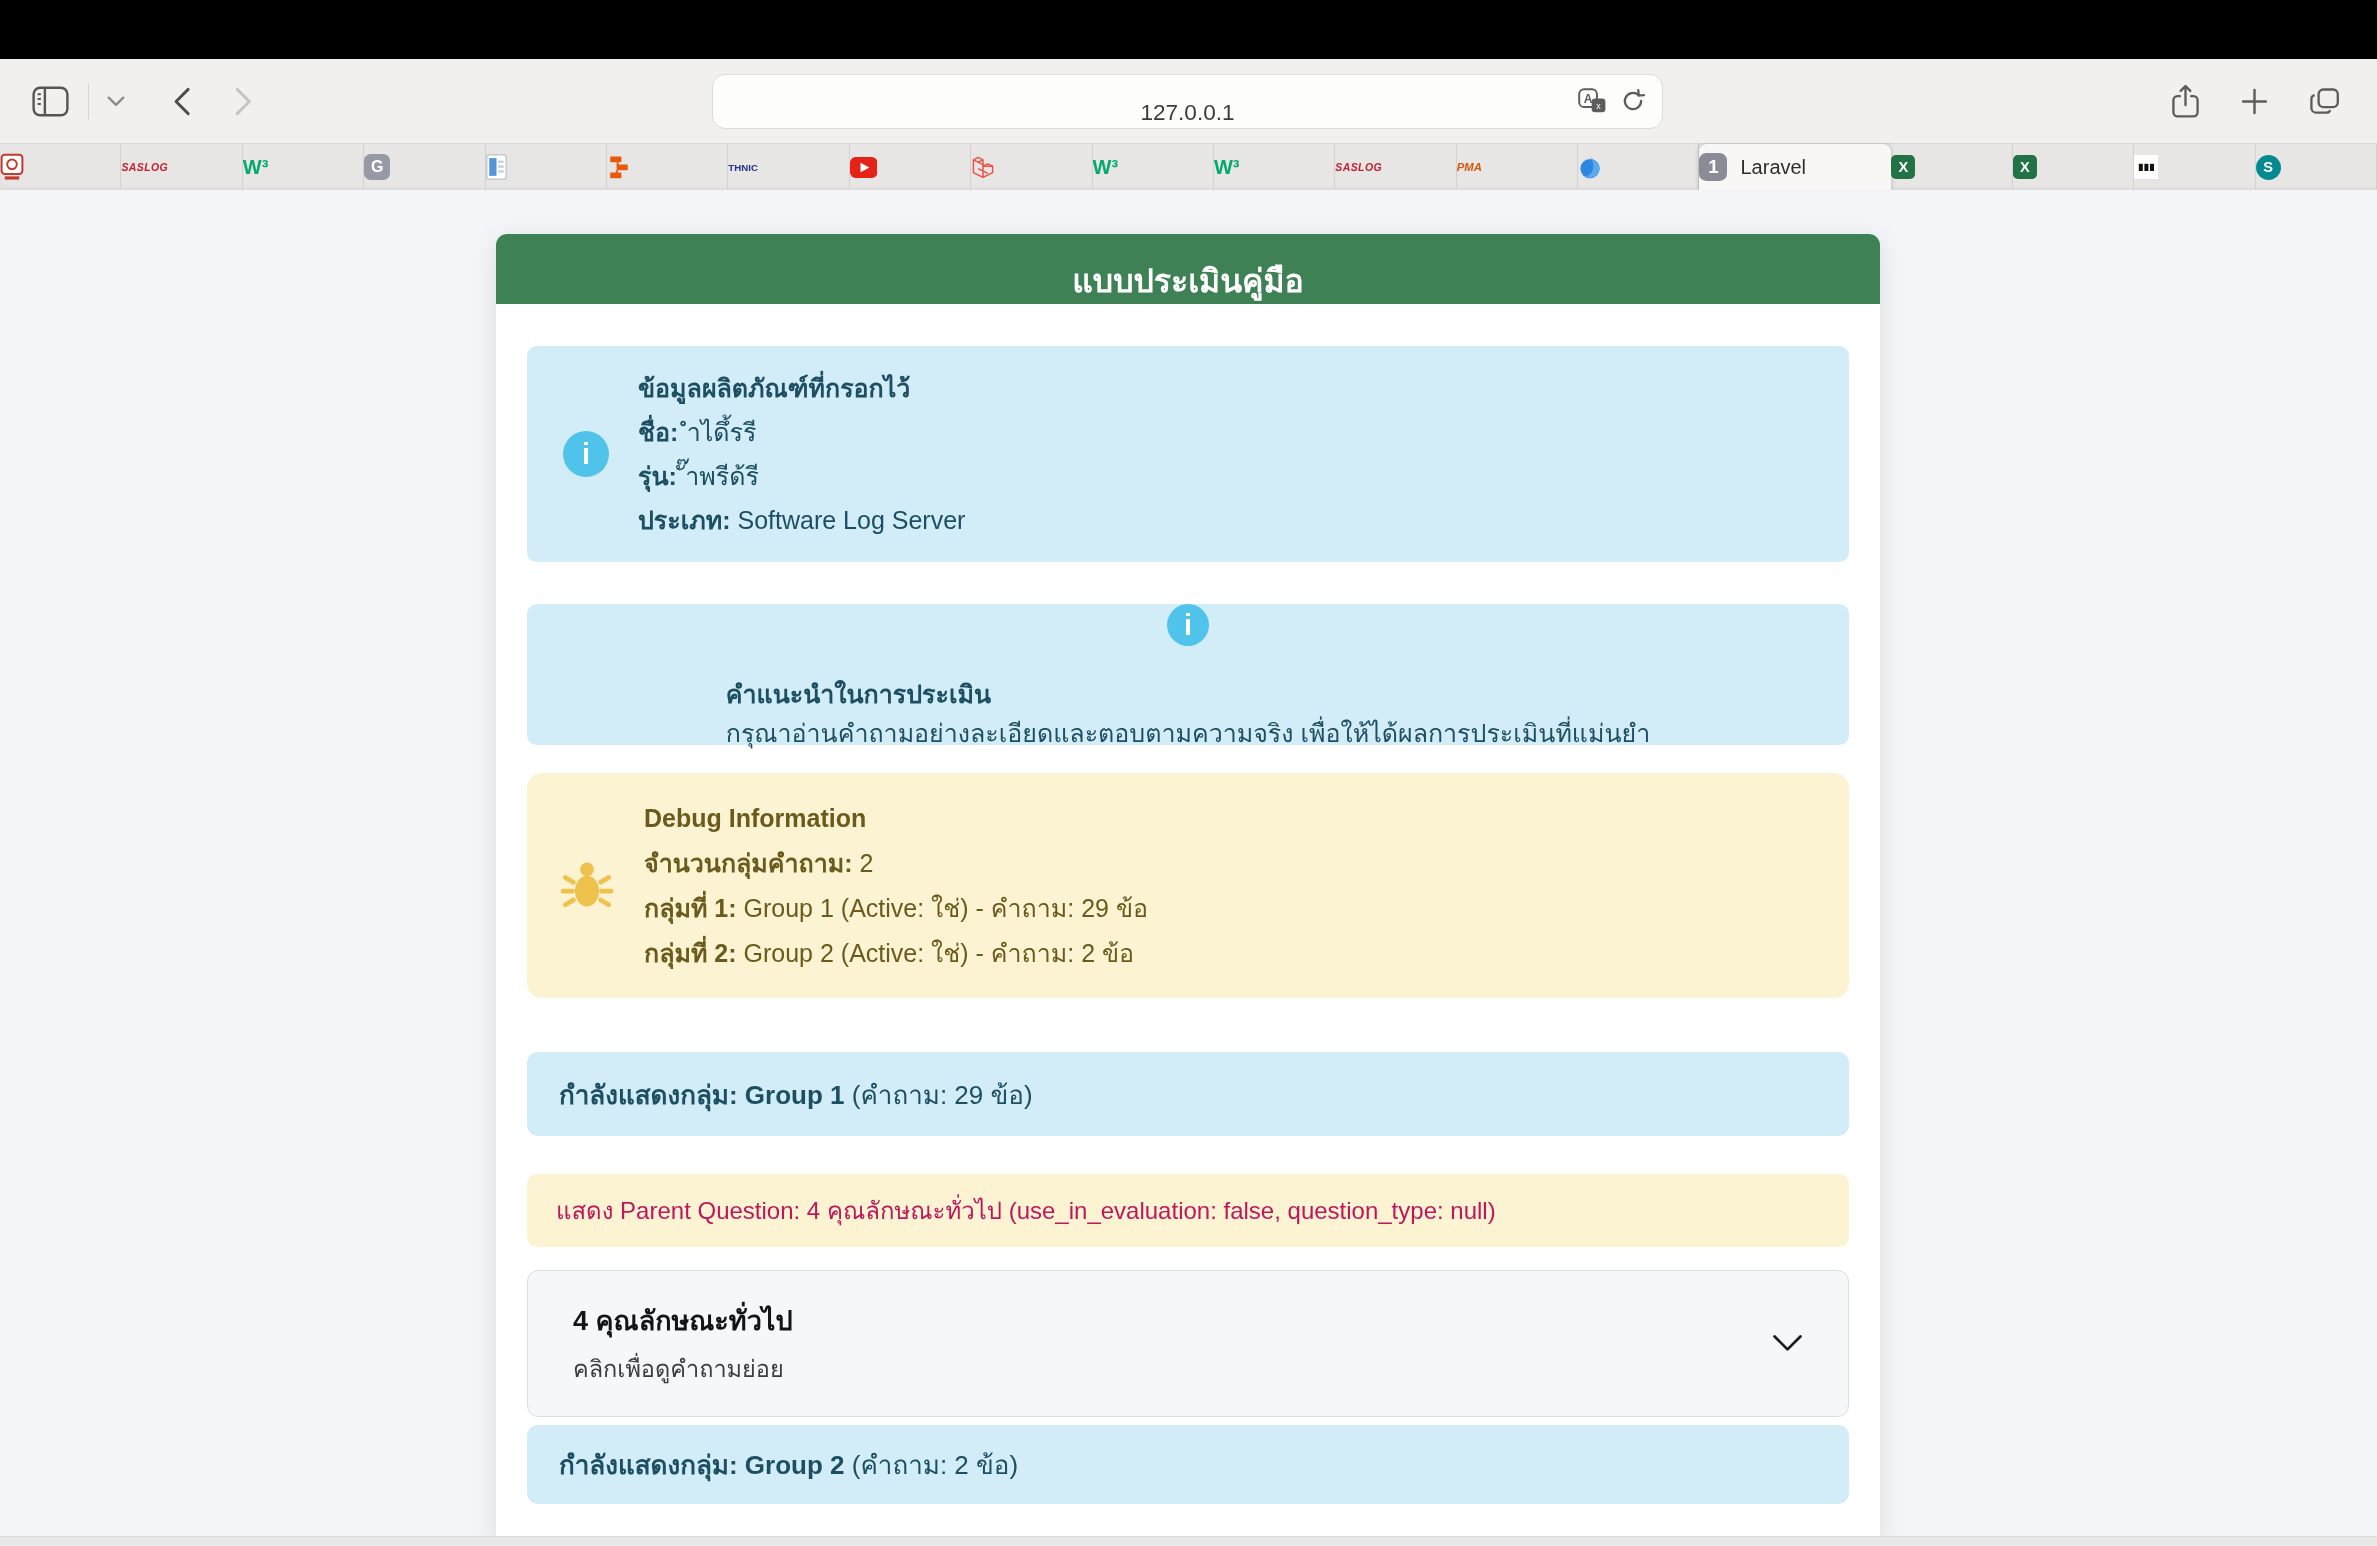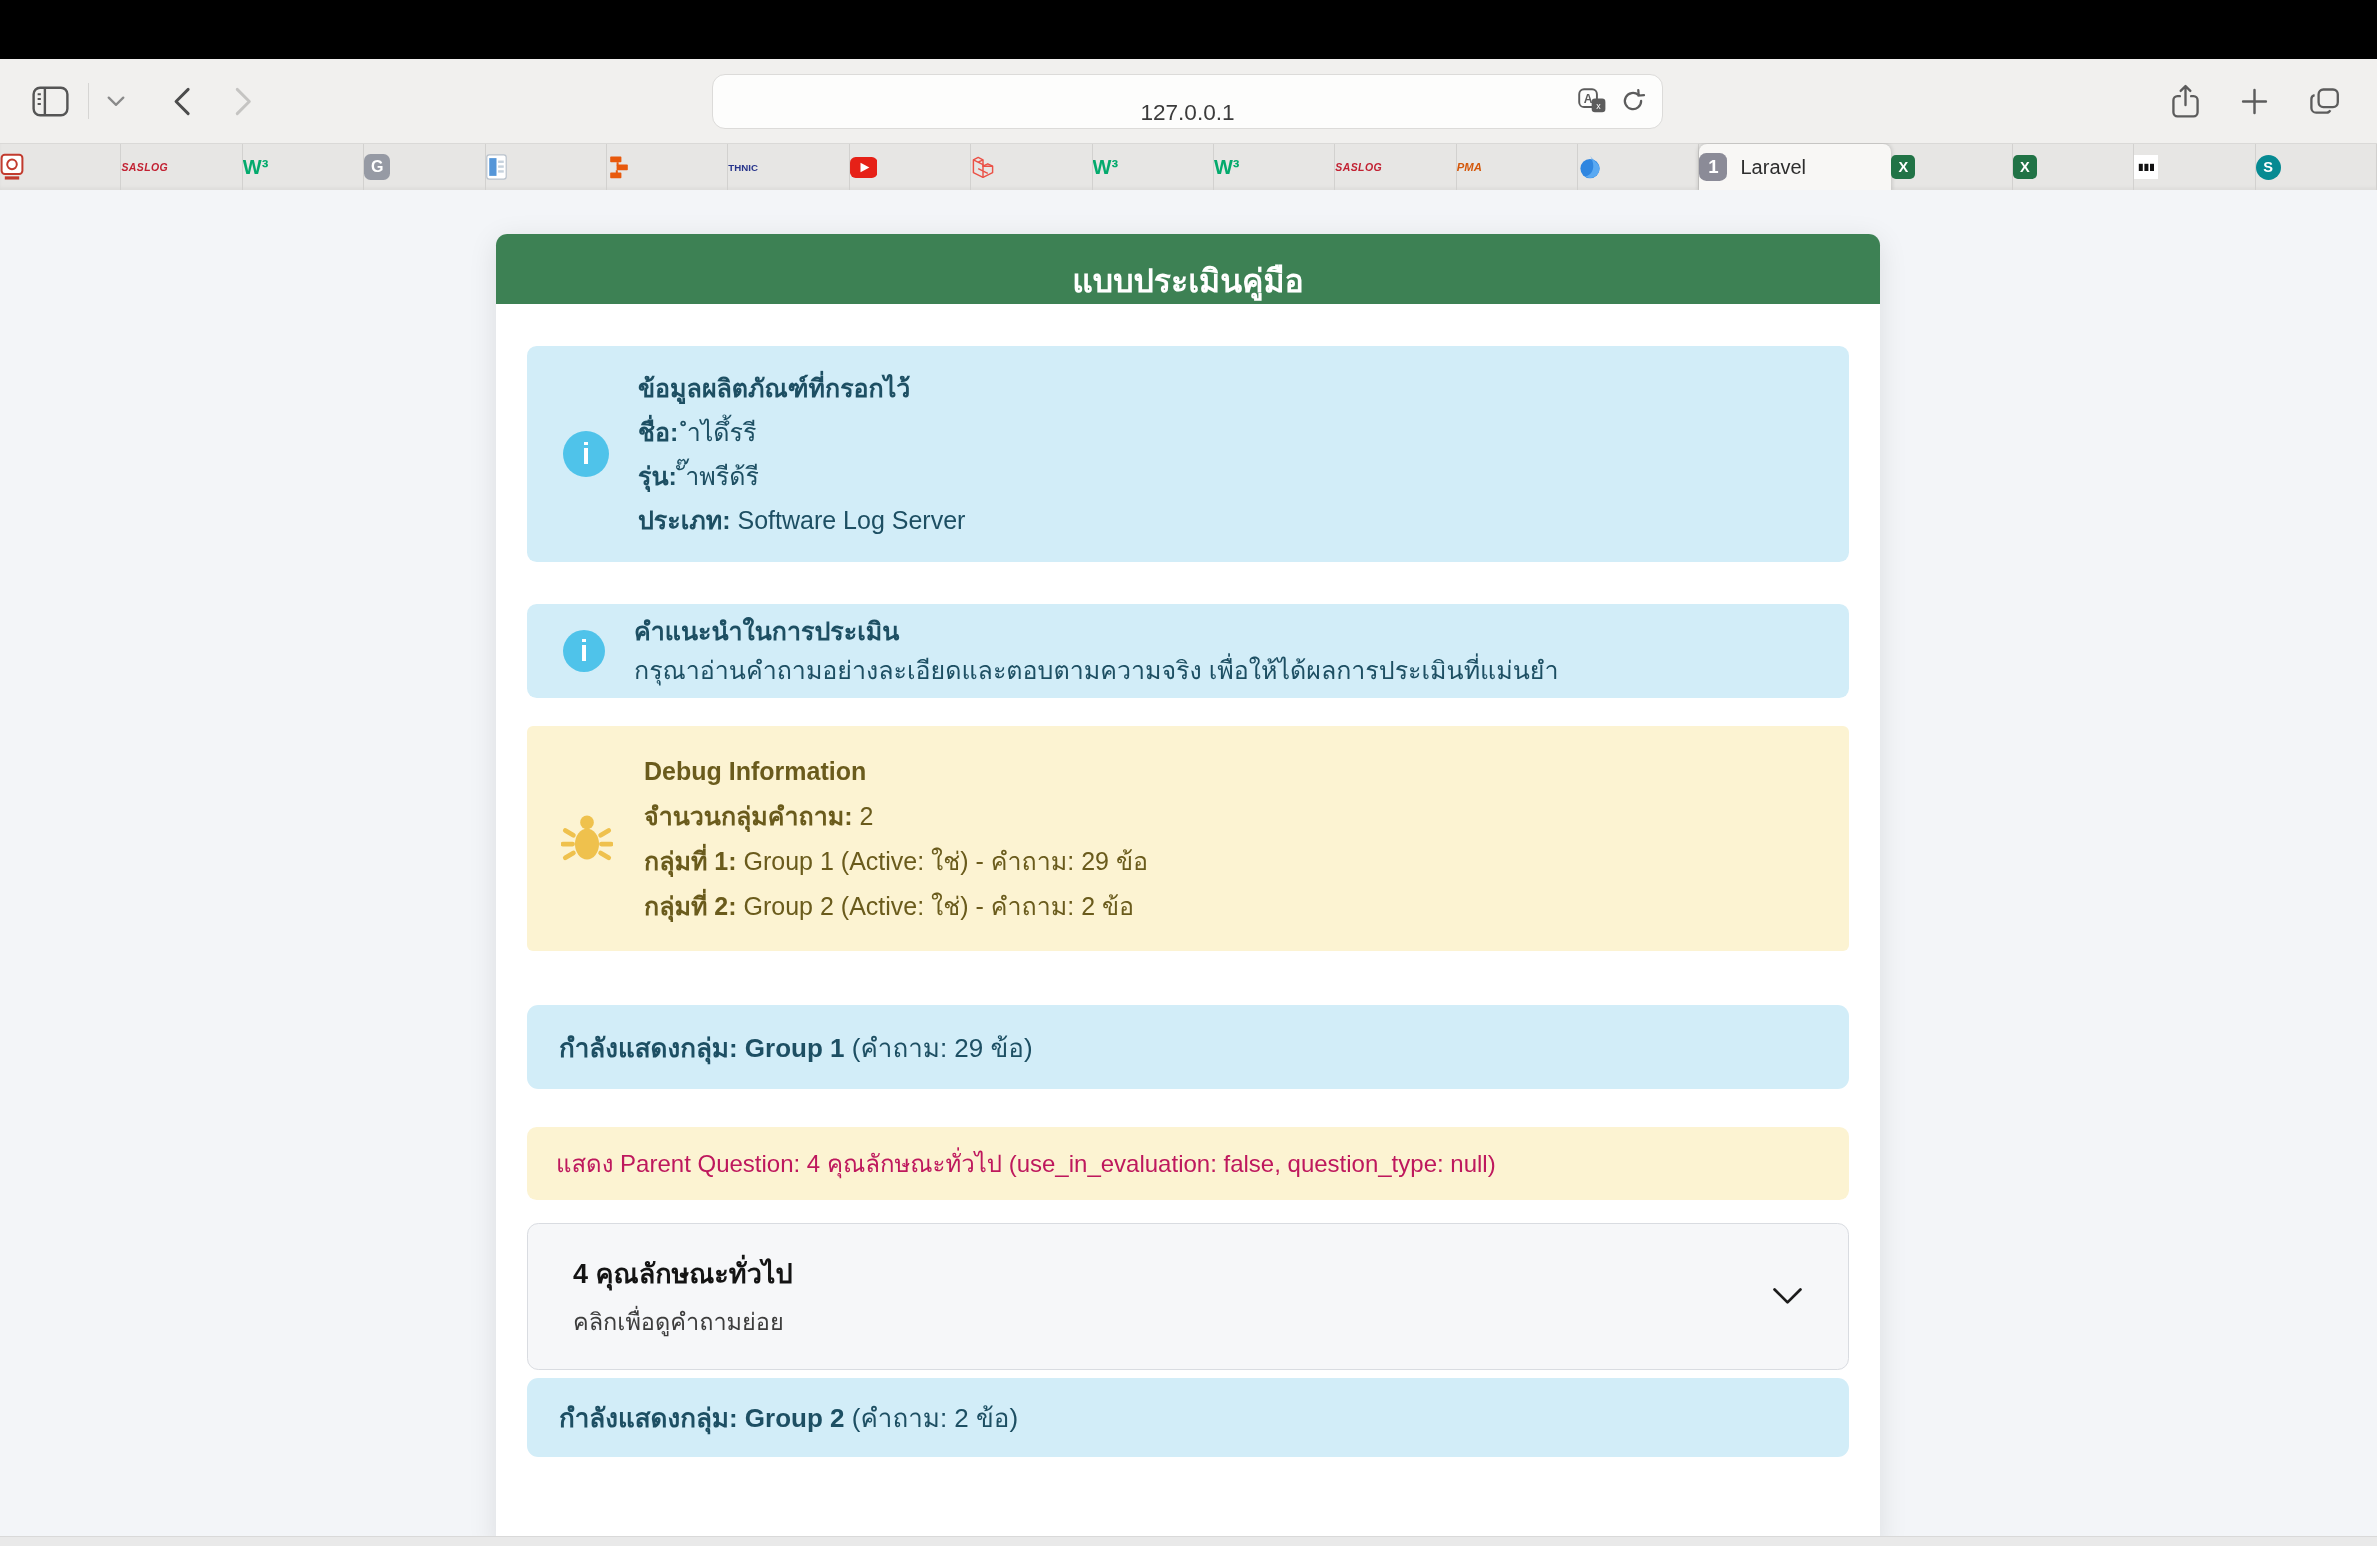--- a/index.html
+++ b/index.html
@@ -49,26 +49,26 @@
   .card-title { color:#fff; font-size:32px; font-weight:bold; }
   .card-body { padding:42px 31px 0 31px; }
 
   .infobox { background:#d2edf8; border-radius:9.7px; color:#1d4f63;
     display:flex; align-items:center; gap:29px; padding:0 36px; }
   .icon-circle { flex:0 0 46px; width:46px; height:46px; border-radius:50%; background:#4fc3ea;
     color:#fff; display:flex; align-items:center; justify-content:center; }
   .icon-circle::after { content:"i"; font-weight:bold; font-size:29px; }
   .infobox.product { height:216px; margin-bottom:42px; }
   .infobox.product .lines { font-size:25px; line-height:44px; }
-  .infobox.instructions { height:94px; margin-bottom:28px; }
+  .infobox.instructions { height:141px; margin-bottom:28px;flex-direction:column; }
   .infobox.instructions .icon-circle { flex-basis:42px; width:42px; height:42px; }
   .infobox.instructions .lines { font-size:25px; line-height:39px; }
   .b { font-weight:bold; }
 
-  .debugbox { background:#fcf3d2; border-radius:6px; color:#6a5b1c; height:225px;
+  .debugbox { background:#fcf3d2; border-radius:15px; color:#6a5b1c; height:225px;
     display:flex; align-items:center; gap:31px; padding:0 34px; margin-bottom:54px;
     font-size:25px; line-height:45px; }
 
   .groupbanner { background:#d2edf8; border-radius:11.3px; color:#1d4f63; height:84px;
     display:flex; align-items:center; padding:0 32px; font-size:26px; margin-bottom:38px; white-space:pre-wrap; }
   .groupbanner.g2 { height:79px; margin-bottom:0; }
 
   .parentbanner { background:#fcf3d2; border-radius:9.7px; color:#be185d; height:73px;
     display:flex; align-items:center; padding:4px 29px; font-size:24px; margin-bottom:22.6px; }
 

